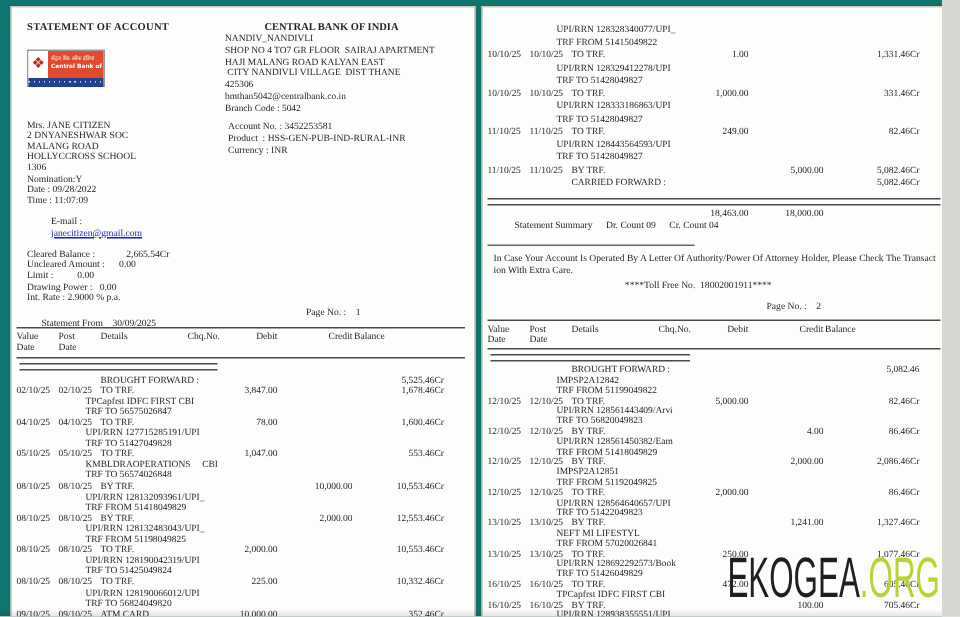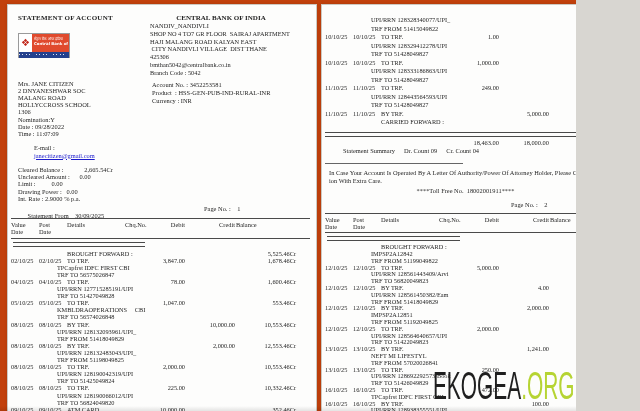--- a/index.html
+++ b/index.html
@@ -1,16 +1,16 @@
 <!DOCTYPE html>
 <html><head>
 <meta charset="utf-8">
 <style>
   html,body{margin:0;padding:0;background:#d8d6d1;}
-  #screen{position:relative;width:576px;height:411px;background:#c2410c;overflow:hidden;
+  #screen{position:relative;width:628px;height:411px;background:#0f766e;overflow:hidden;
           font-family:"Liberation Serif",serif;color:#262626;}
   .page{position:absolute;top:4px;height:432px;background:#fdfdfc;border:1px solid #ccc9c2;box-shadow:0 0 3px rgba(0,0,0,.12);box-sizing:border-box;}
   #page1{left:7px;width:310px;}
   #page2{left:321px;width:313px;}
 
   
   .head{display:flex;padding:9px 10px 0 10px;}
   .head-left{width:122px;}
   .doc-title{font-size:7px;font-weight:bold;letter-spacing:.2px;}
   .logo{width:52px;height:25px;margin-top:11px;border:.5px solid #9a9a9a;box-sizing:border-box;}

